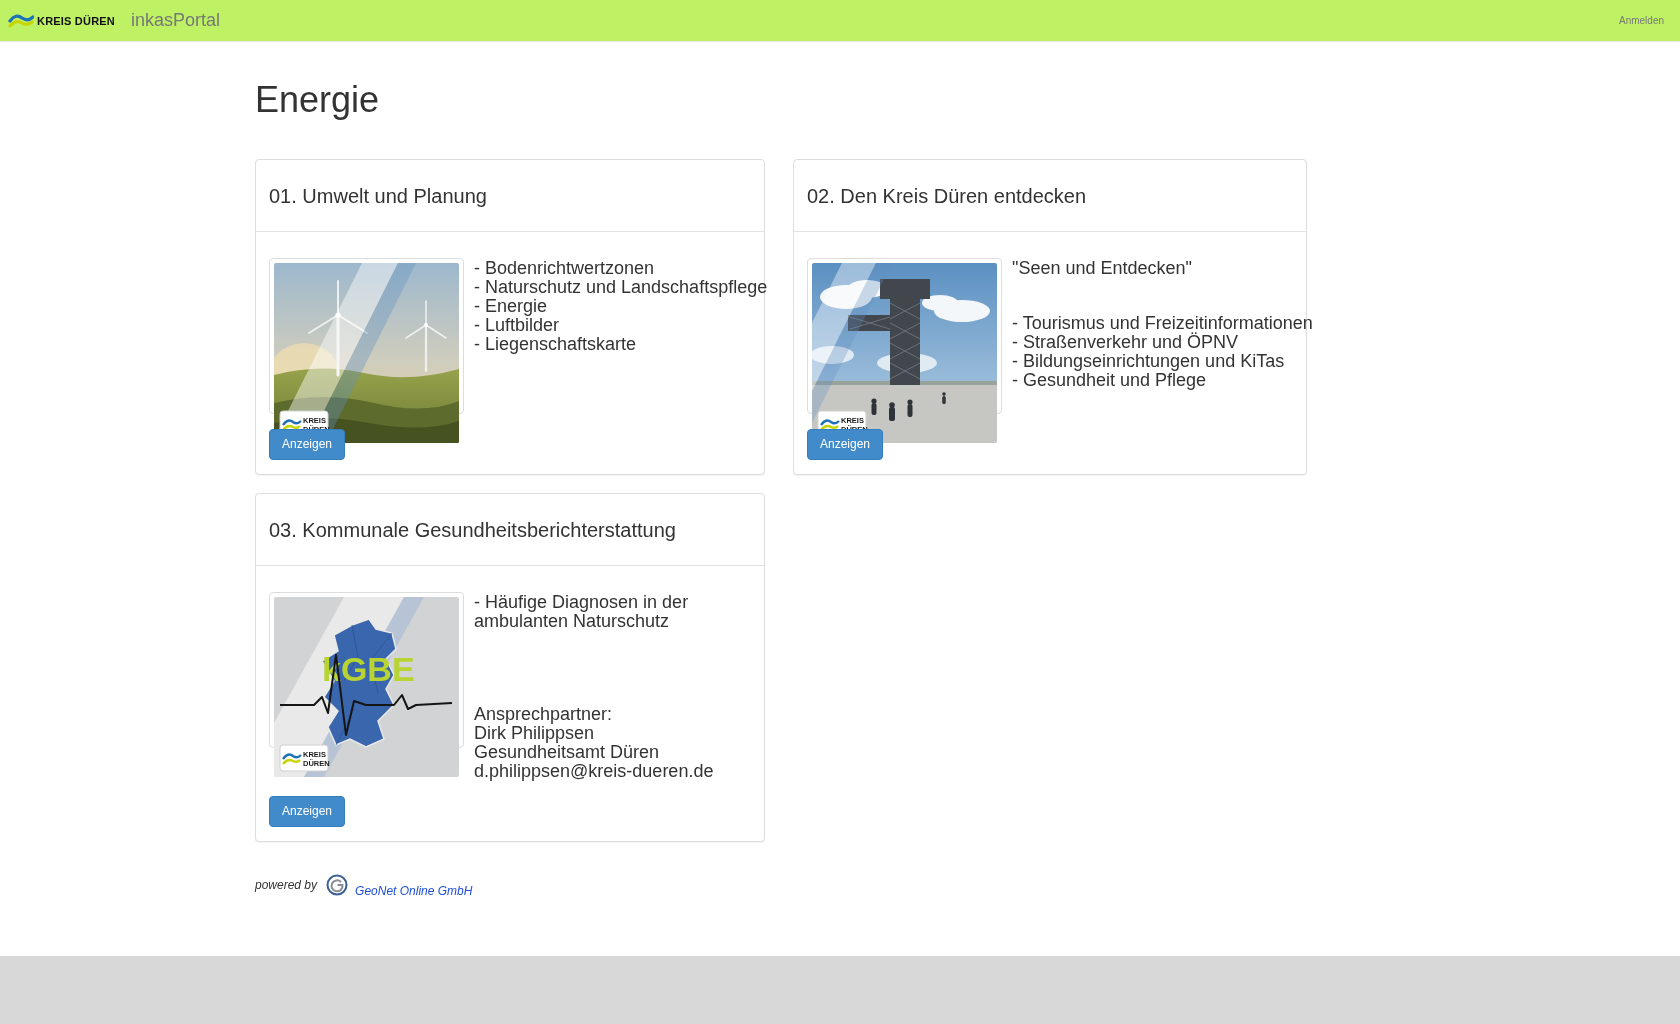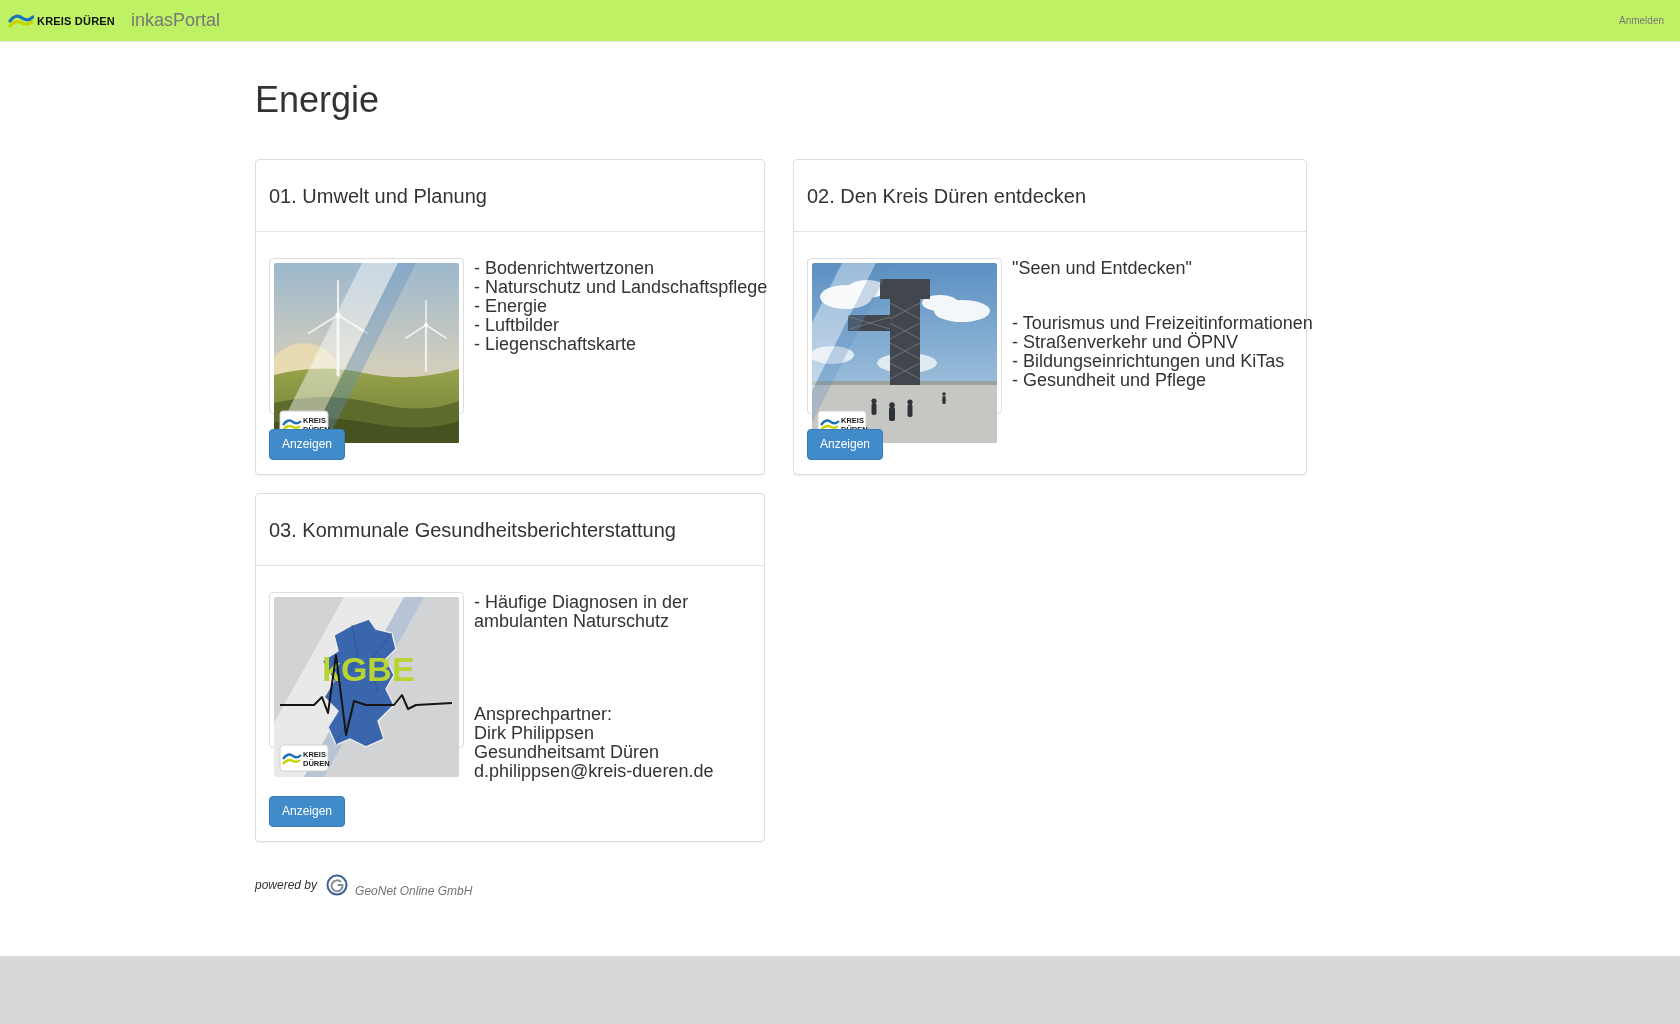--- a/index.html
+++ b/index.html
@@ -118,21 +118,21 @@
     margin-top: 30px;
     padding-bottom: 28px;
     display: flex;
     align-items: center;
     font-size: 12px;
     font-style: italic;
     color: #333;
   }
   .geonet-icon { margin: 0 6px 0 8px; display: inline-flex; }
   .footer a {
-    color: #737373;
+    color: #1d4ed8;
     text-decoration: none;
     font-style: italic;
     cursor: pointer;
     margin-top: 12px;
   }
 </style>
 </head>
 <body>
 
 <nav class="navbar">

